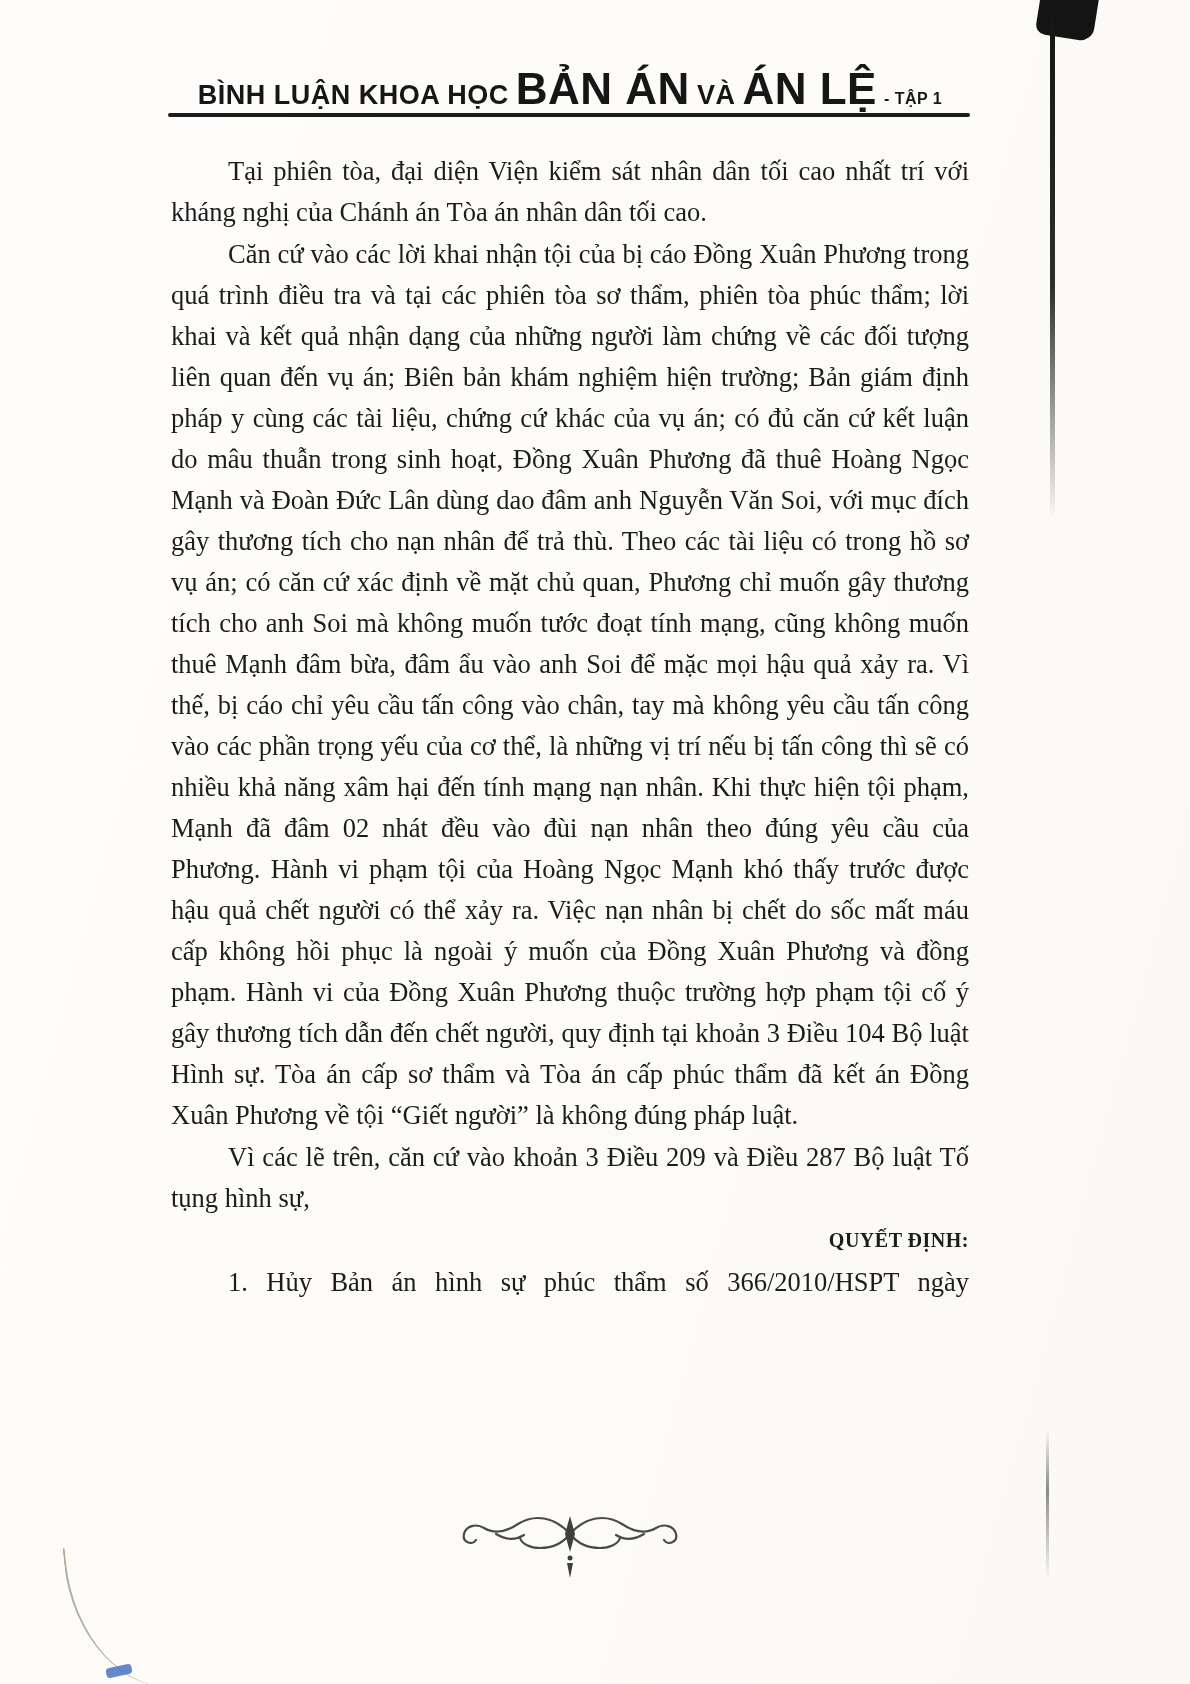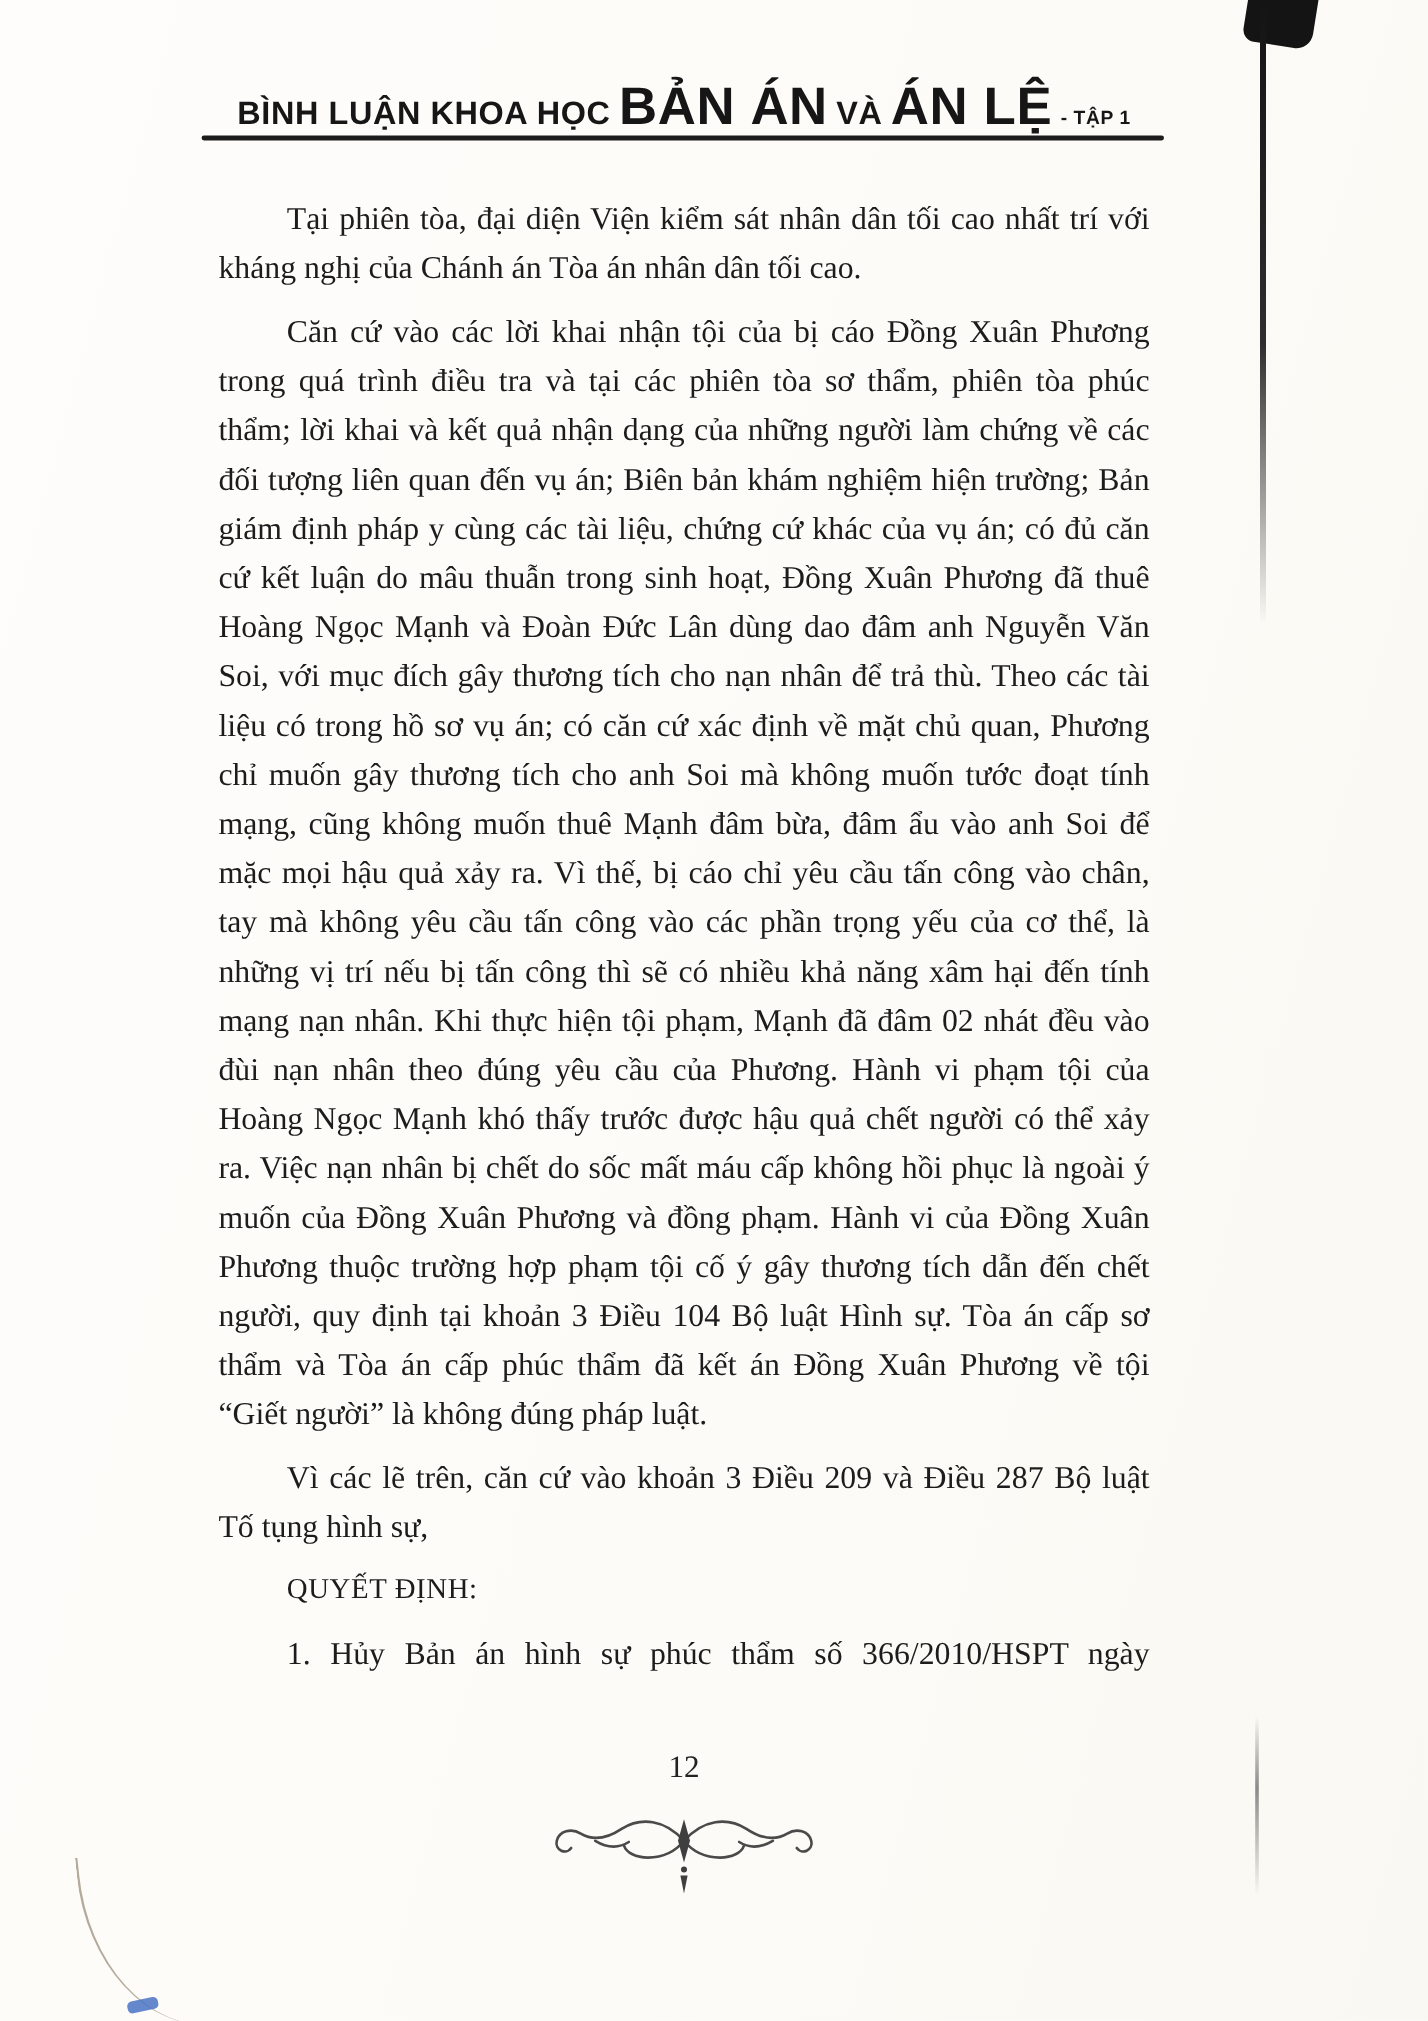--- a/index.html
+++ b/index.html
@@ -17,26 +17,26 @@
   .header span{vertical-align:baseline;}
   .t-sm{font-size:27px;letter-spacing:.5px;}
   .t-lg{font-size:44px;letter-spacing:.5px;}
   .t-xs{font-size:16px;letter-spacing:.5px;}
   .gap{display:inline-block;width:7px;}
   .header-rule{position:absolute;top:113px;left:168px;width:802px;height:4px;background:#1c1c1c;border-radius:2px;}
 
   
   .content{position:absolute;top:150px;left:170px;width:800px;
     font-size:26.5px;line-height:41px;text-align:justify;color:#1c1c1c;}
-  .content p{margin:12px;text-indent:57px;}
+  .content p{margin:1px;text-indent:57px;}
   .p-intro{margin-bottom:12px;}
   .p-heading{font-weight:700;margin:16px 0 12px;}
   .p-main{margin-bottom:16px;}
   .p-basis{margin-bottom:20px;}
-  .p-decision-title{text-align:left;text-indent:0;font-weight:400;font-size:24px;margin:14px 0 22px;letter-spacing:.5px;}
+  .p-decision-title{text-align:right;text-indent:0;font-weight:700;font-size:20px;margin:14px 0 22px;letter-spacing:.5px;}
   .p-decision-item{text-align-last:justify;}
 
   
   .footer-pagenum{position:absolute;top:1458px;left:170px;width:800px;text-align:center;font-size:26px;color:#222;}
   .footer-ornament{position:absolute;top:1504px;left:170px;width:800px;display:flex;justify-content:center;}
 
   
   .artifact-right-line{position:absolute;top:0;left:1050px;width:5px;height:520px;
     background:linear-gradient(to bottom,#141414 0%,#2e2e2e 55%,rgba(60,60,60,0));border-radius:3px;}
   .artifact-corner{position:absolute;top:-8px;left:1038px;width:58px;height:46px;background:#141414;
@@ -59,21 +59,20 @@
   <div class="header-rule"></div>
 
   <div class="content">
     <p class="p-intro">Tại phiên tòa, đại diện Viện kiểm sát nhân dân tối cao nhất trí với kháng nghị của Chánh án Tòa án nhân dân tối cao.</p>
     <p class="p-main">Căn cứ vào các lời khai nhận tội của bị cáo Đồng Xuân Phương trong quá trình điều tra và tại các phiên tòa sơ thẩm, phiên tòa phúc thẩm; lời khai và kết quả nhận dạng của những người làm chứng về các đối tượng liên quan đến vụ án; Biên bản khám nghiệm hiện trường; Bản giám định pháp y cùng các tài liệu, chứng cứ khác của vụ án; có đủ căn cứ kết luận do mâu thuẫn trong sinh hoạt, Đồng Xuân Phương đã thuê Hoàng Ngọc Mạnh và Đoàn Đức Lân dùng dao đâm anh Nguyễn Văn Soi, với mục đích gây thương tích cho nạn nhân để trả thù. Theo các tài liệu có trong hồ sơ vụ án; có căn cứ xác định về mặt chủ quan, Phương chỉ muốn gây thương tích cho anh Soi mà không muốn tước đoạt tính mạng, cũng không muốn thuê Mạnh đâm bừa, đâm ẩu vào anh Soi để mặc mọi hậu quả xảy ra. Vì thế, bị cáo chỉ yêu cầu tấn công vào chân, tay mà không yêu cầu tấn công vào các phần trọng yếu của cơ thể, là những vị trí nếu bị tấn công thì sẽ có nhiều khả năng xâm hại đến tính mạng nạn nhân. Khi thực hiện tội phạm, Mạnh đã đâm 02 nhát đều vào đùi nạn nhân theo đúng yêu cầu của Phương. Hành vi phạm tội của Hoàng Ngọc Mạnh khó thấy trước được hậu quả chết người có thể xảy ra. Việc nạn nhân bị chết do sốc mất máu cấp không hồi phục là ngoài ý muốn của Đồng Xuân Phương và đồng phạm. Hành vi của Đồng Xuân Phương thuộc trường hợp phạm tội cố ý gây thương tích dẫn đến chết người, quy định tại khoản 3 Điều 104 Bộ luật Hình sự. Tòa án cấp sơ thẩm và Tòa án cấp phúc thẩm đã kết án Đồng Xuân Phương về tội “Giết người” là không đúng pháp luật.</p>
     <p class="p-basis">Vì các lẽ trên, căn cứ vào khoản 3 Điều 209 và Điều 287 Bộ luật Tố tụng hình sự,</p>
     <p class="p-decision-title">QUYẾT ĐỊNH:</p>
     <p class="p-decision-item">1. Hủy Bản án hình sự phúc thẩm số 366/2010/HSPT ngày</p>
   </div>
 
-  <div class="footer-pagenum">12</div>
 
   <div class="footer-ornament">
     <svg width="240" height="78" viewBox="0 0 240 78">
       <g fill="none" stroke="#4a4a4a" stroke-width="2.2" stroke-linecap="round">
         <path d="M120,30 C104,12 84,10 68,20 C56,28 44,30 34,24 C26,19 16,22 14,30 C12,38 22,42 26,36"></path>
         <path d="M120,30 C136,12 156,10 172,20 C184,28 196,30 206,24 C214,19 224,22 226,30 C228,38 218,42 214,36"></path>
         <path d="M120,30 C112,40 102,44 90,44 C80,44 72,40 70,34"></path>
         <path d="M120,30 C128,40 138,44 150,44 C160,44 168,40 170,34"></path>
         <path d="M46,30 C56,36 66,36 74,31"></path>
         <path d="M194,30 C184,36 174,36 166,31"></path>

